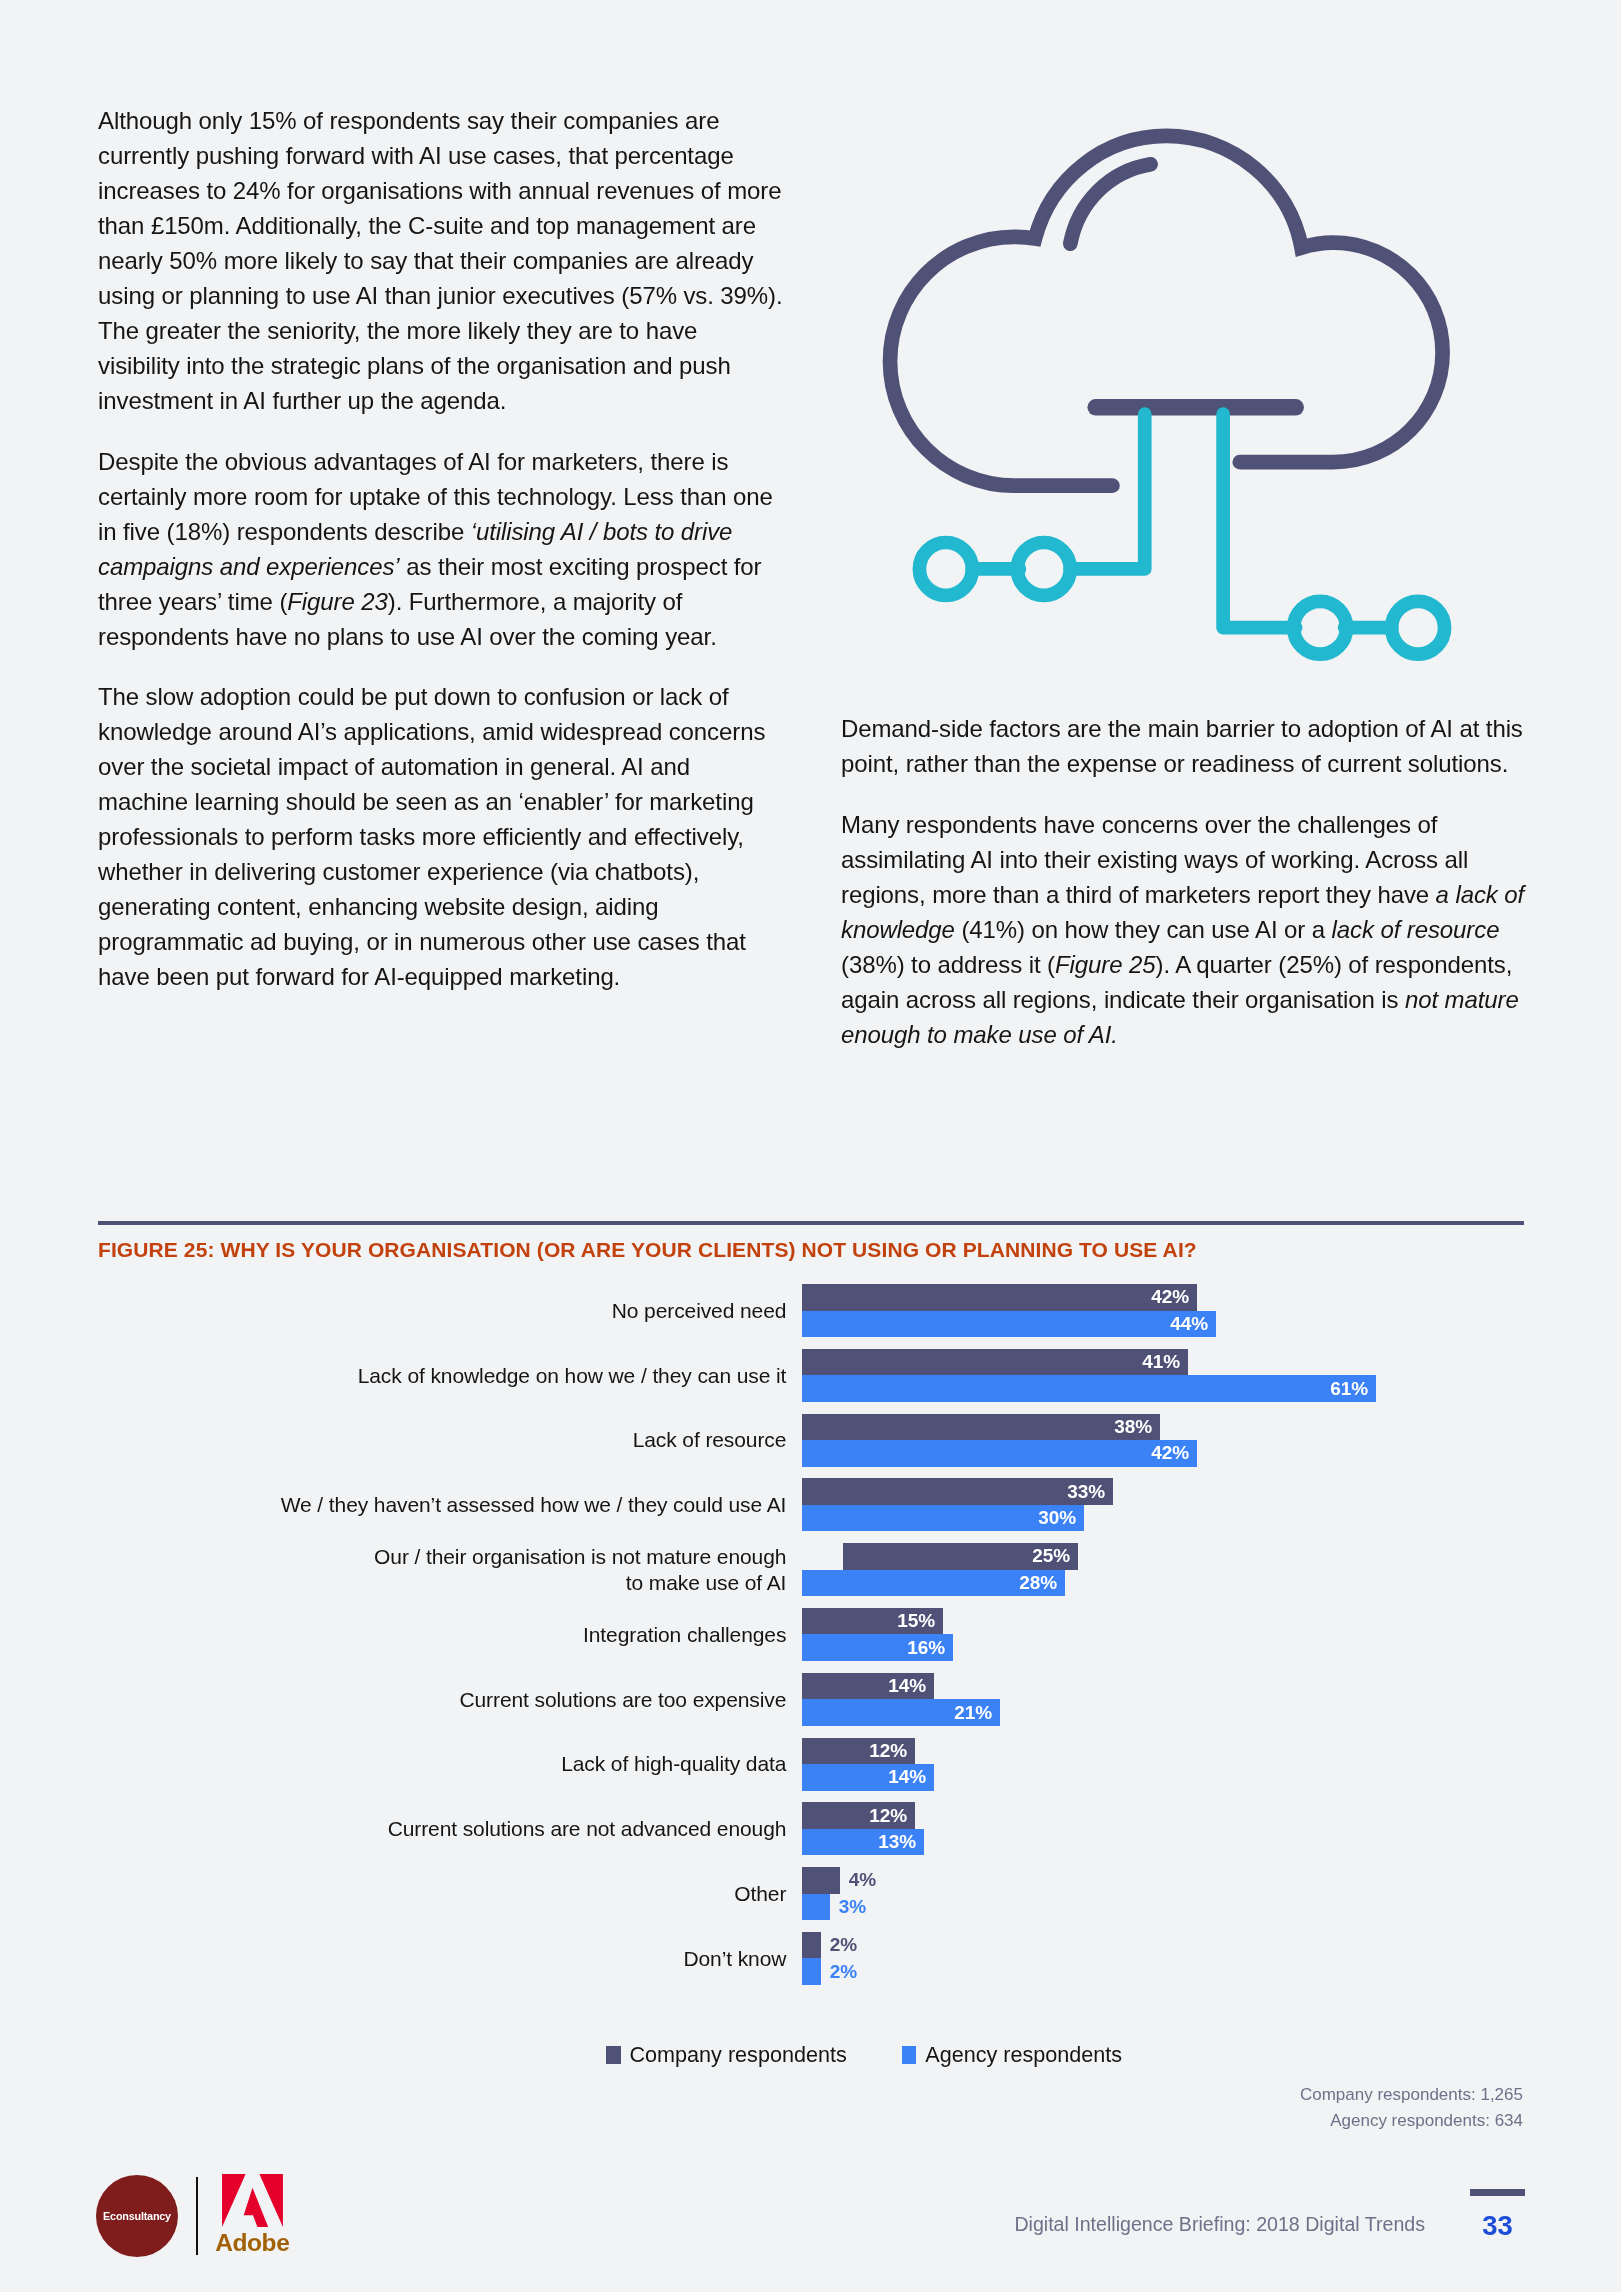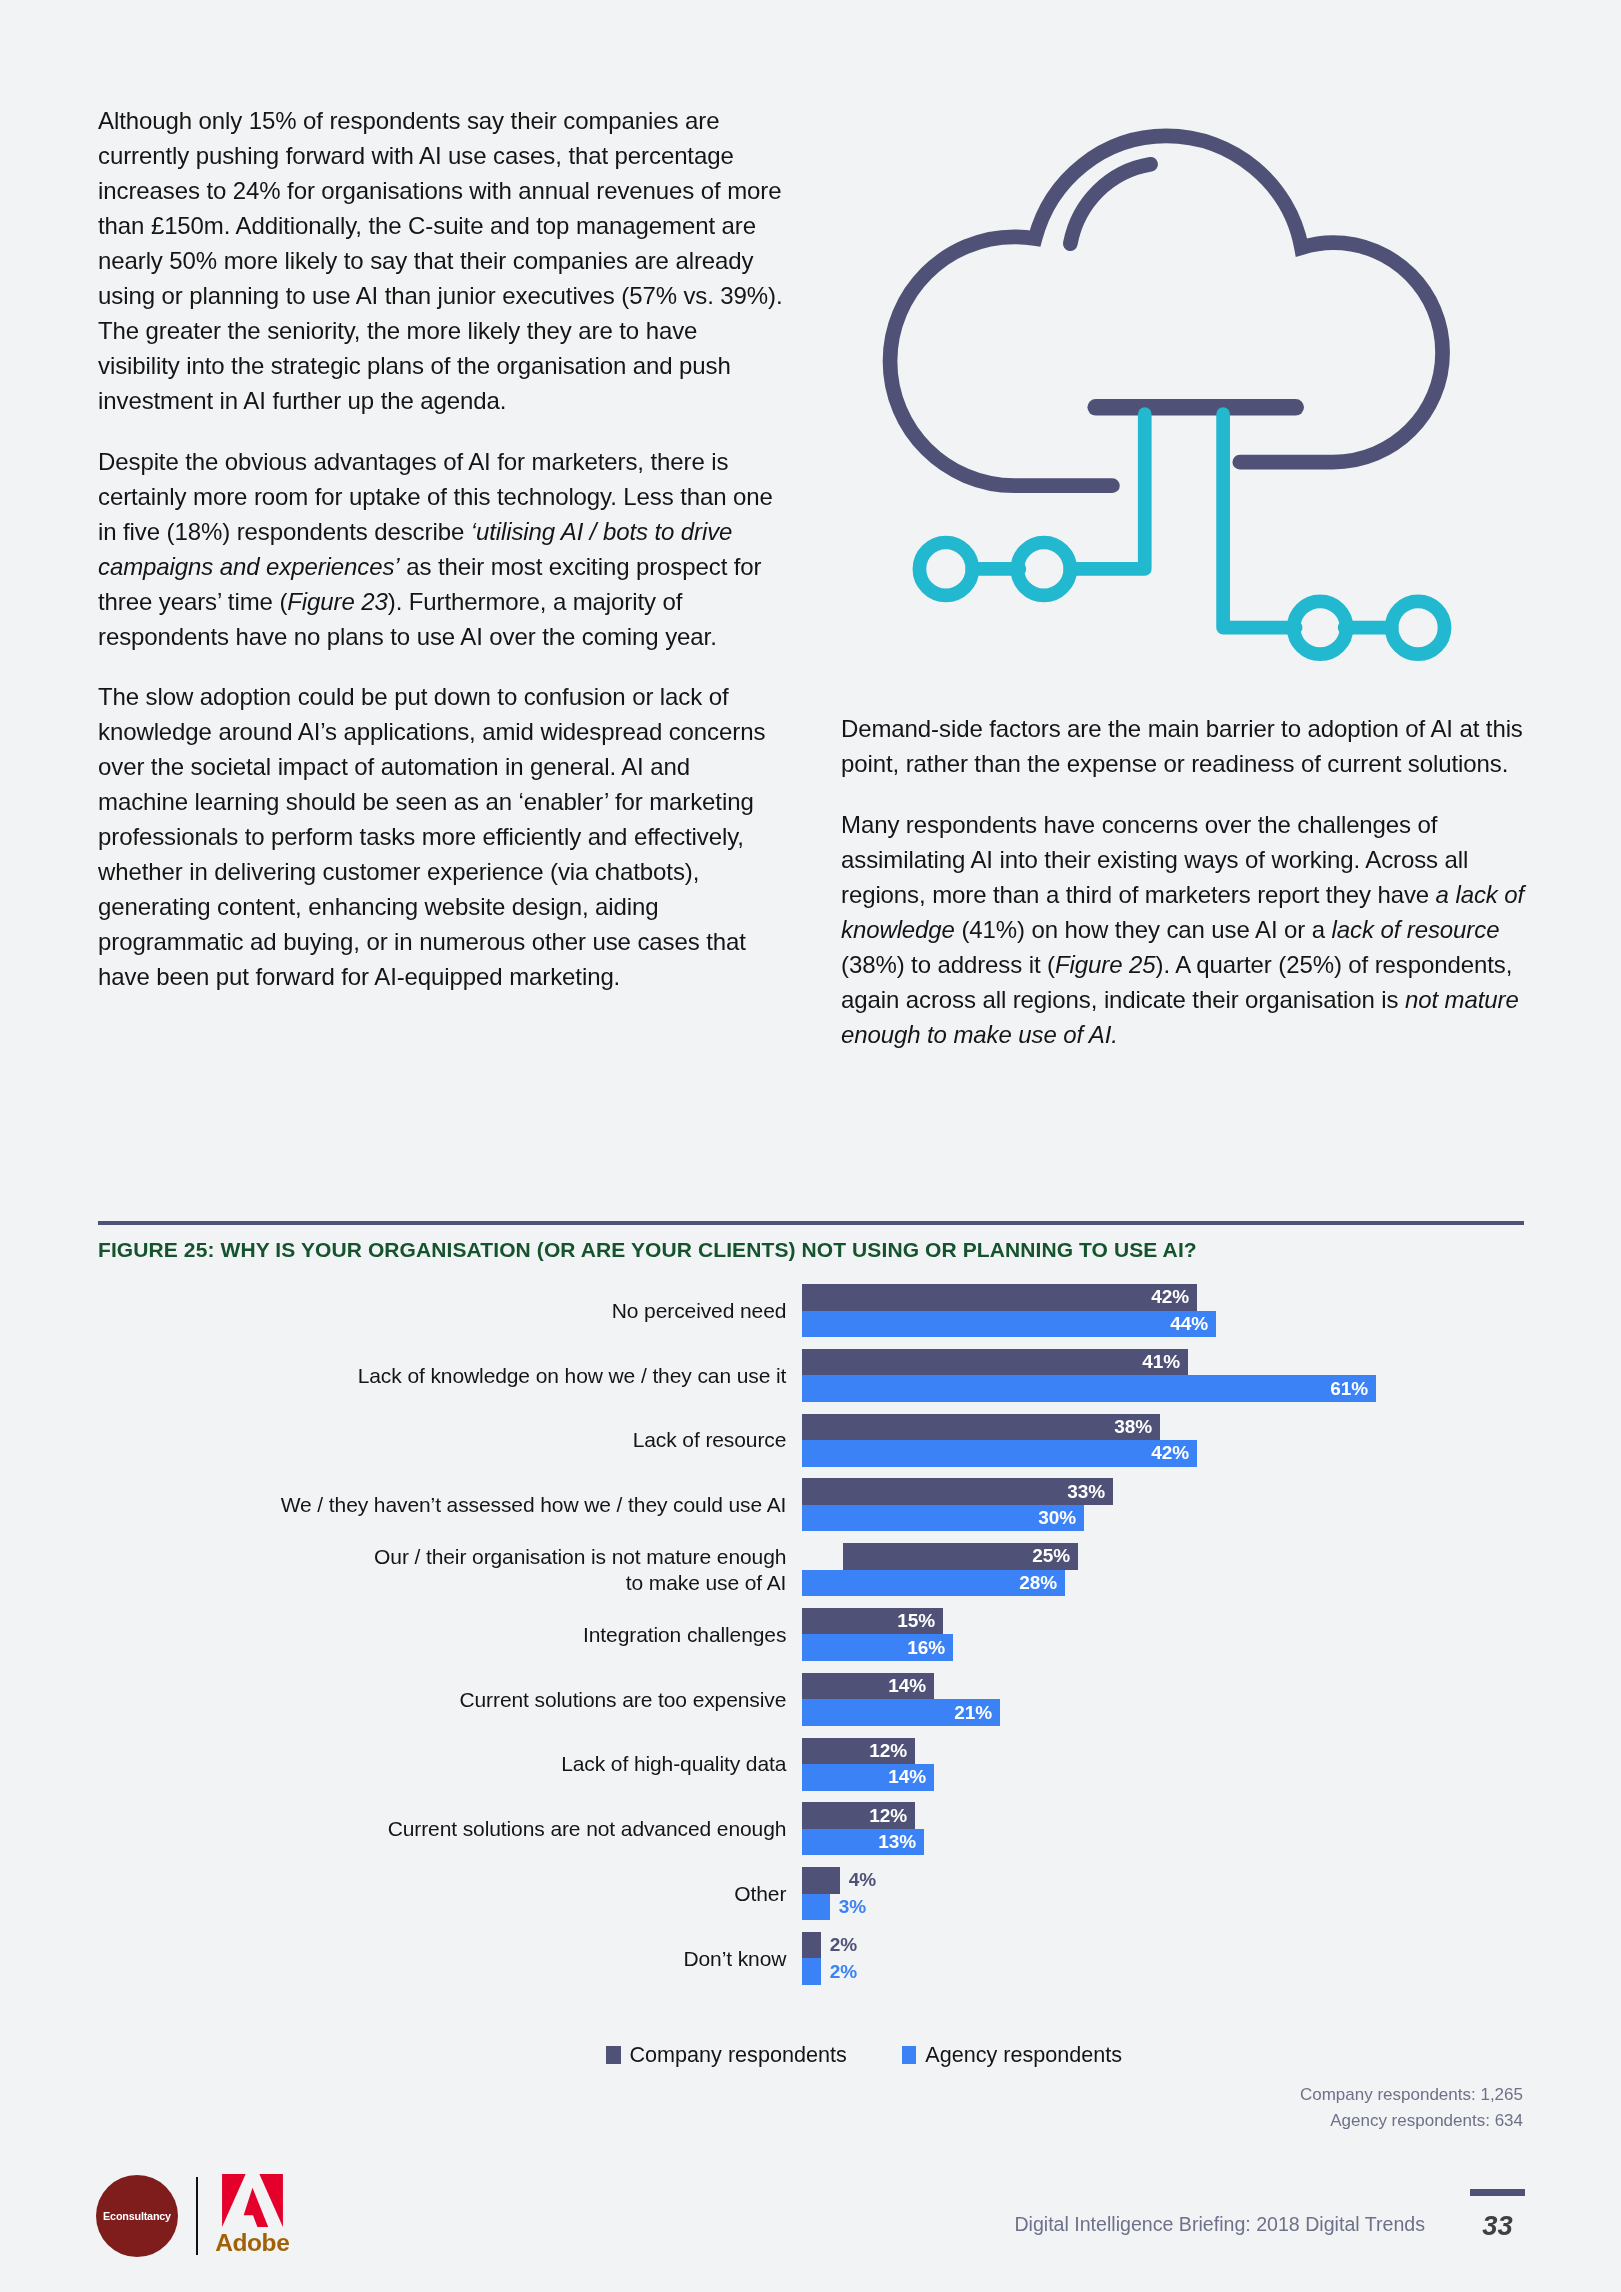--- a/index.html
+++ b/index.html
@@ -60,21 +60,21 @@
     width: 1426px;
     height: 3.9px;
     background: #4f5177;
   }
   .figure-title {
     position: absolute;
     left: 98px;
     top: 1238px;
     font-size: 21px;
     font-weight: bold;
-    color: #14532d;
+    color: #c2410c;
     letter-spacing: 0.1px;
     font-family: "Liberation Sans", sans-serif;
   }
 
   
   #chart {
     position: absolute;
     left: 98px;
     top: 1284px;
     width: 1426px;
@@ -196,23 +196,22 @@
   }
   .page-marker {
     position: absolute;
     right: 96px;
     top: 2189px;
     width: 55px;
     text-align: center;
   }
   .page-rule { width: 55px; height: 6.9px; background: #4f5177; margin-bottom: 13.7px; }
   .page-number {
-    font-size: 27.4px; font-weight: bold; color: #404040;
-    font-family: "Liberation Sans", sans-serif;
-    font-style: italic;
+    font-size: 27.4px; font-weight: bold; color: #1d4ed8;
+    font-family: "Liberation Sans", sans-serif;
   }
 </style>
 </head>
 <body>
 
 <div id="page">
 
   <div class="col-left">
     <p class="para">Although only 15% of respondents say their companies are currently pushing forward with AI use cases, that percentage increases to 24% for organisations with annual revenues of more than £150m. Additionally, the C-suite and top management are nearly 50% more likely to say that their companies are already using or planning to use AI than junior executives (57% vs. 39%). The greater the seniority, the more likely they are to have visibility into the strategic plans of the organisation and push investment in AI further up the agenda.</p>
     <p class="para">Despite the obvious advantages of AI for marketers, there is certainly more room for uptake of this technology. Less than one in five (18%) respondents describe <i>‘utilising AI / bots to drive campaigns and experiences’</i> as their most exciting prospect for three years’ time (<i>Figure 23</i>). Furthermore, a majority of respondents have no plans to use AI over the coming year.</p>

